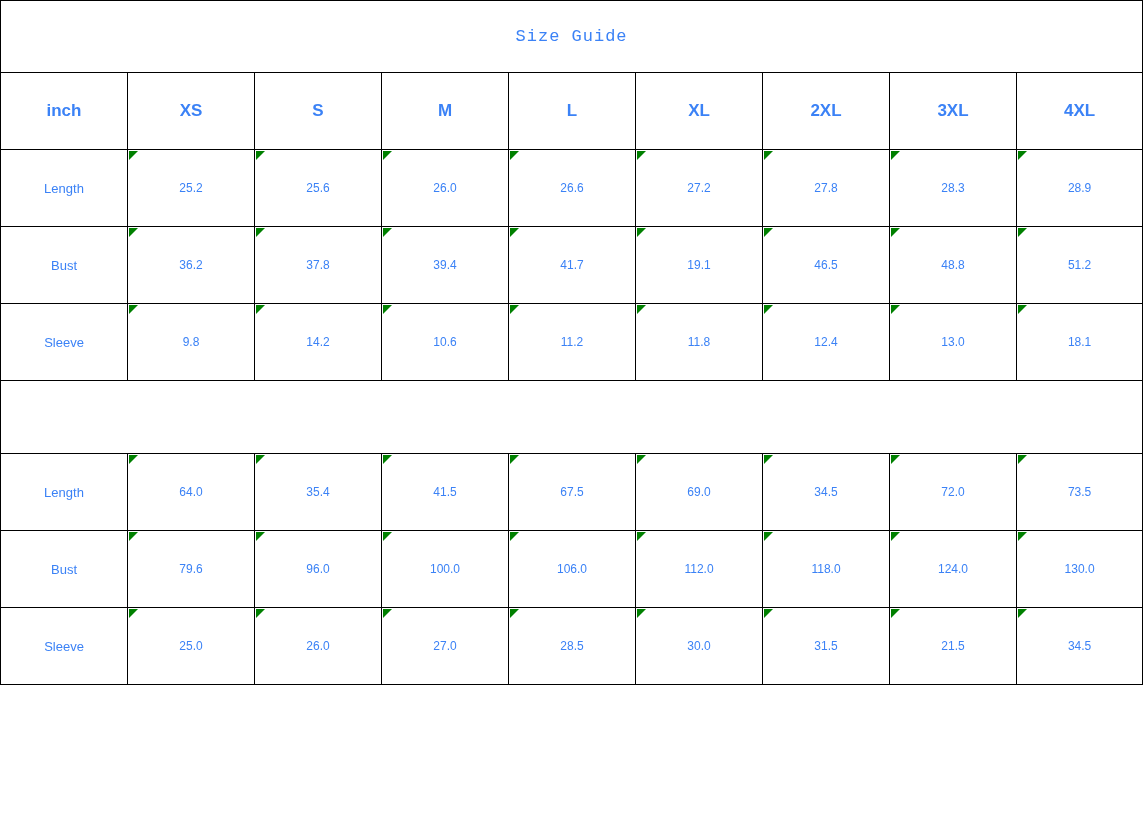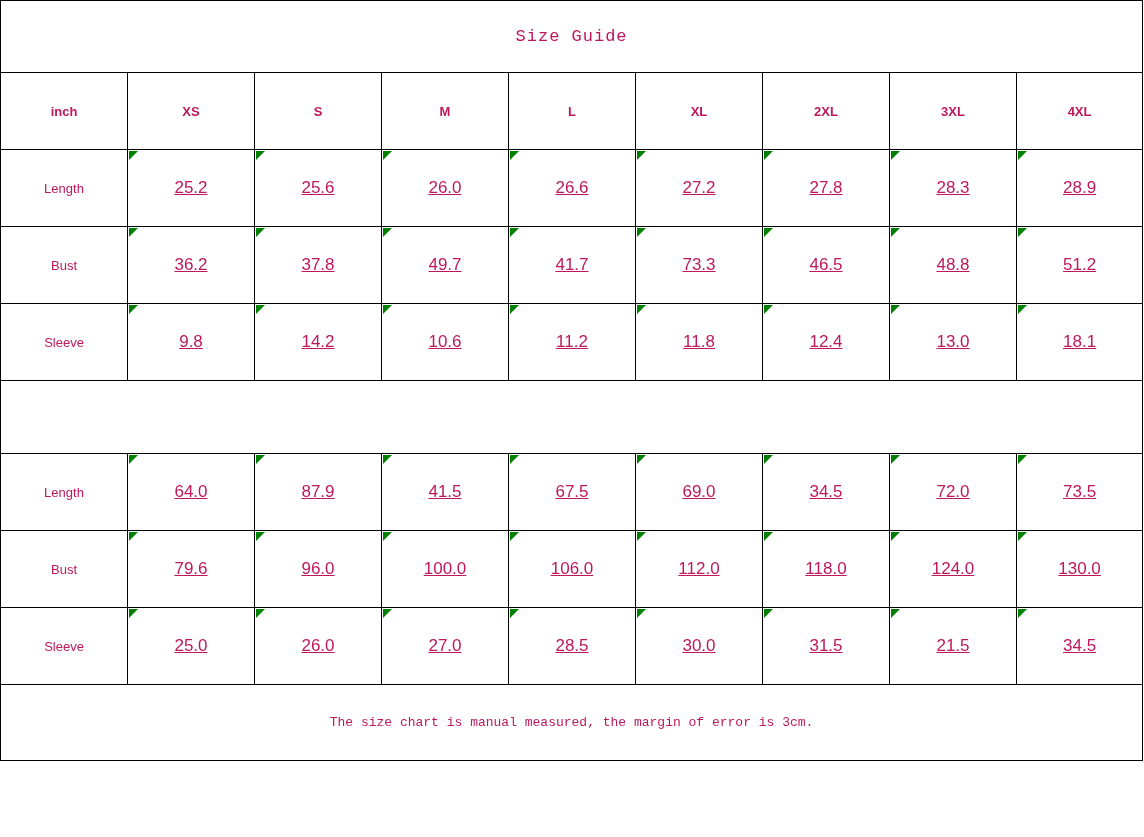--- a/index.html
+++ b/index.html
@@ -1,19 +1,19 @@
 <!DOCTYPE html>
 <html><head>
 <meta charset="utf-8">
 <style>
   html, body { margin: 0; padding: 0; background: #ffffff; }
   .sheet {
     width: 1142px;
     font-family: "Liberation Sans", sans-serif;
-    color: #be185d;
+    color: #3b82f6;
   }
   table.size-guide {
     border-collapse: collapse;
     table-layout: fixed;
     width: 1142px;
     background: #ffffff;
   }
   table.size-guide td, table.size-guide th {
     border: 1px solid #000000;
     text-align: center;
@@ -26,34 +26,33 @@
   tr.r-title td {
     height: 71px;
     font-family: "Liberation Mono", monospace;
     font-size: 17px;
     font-weight: normal;
     letter-spacing: 1px;
   }
   
   tr.r-head th {
     height: 76px;
-    font-size: 13px;
+    font-size: 17px;
     font-weight: bold;
   }
   
   tr.r-data th.rowlabel {
     height: 76px;
     font-size: 13px;
     font-weight: normal;
   }
   tr.r-data td.num {
     height: 76px;
-    font-size: 17px;
+    font-size: 12px;
     font-weight: normal;
-    text-decoration: underline;
   }
   
   tr.r-spacer td { height: 72px; }
   
   tr.r-footer td {
     height: 75px;
     font-family: "Liberation Mono", monospace;
     font-size: 13px;
     font-weight: normal;
   }
@@ -113,23 +112,23 @@
       <td class="num"><i class="tri"></i><span>27.2</span></td>
       <td class="num"><i class="tri"></i><span>27.8</span></td>
       <td class="num"><i class="tri"></i><span>28.3</span></td>
       <td class="num"><i class="tri"></i><span>28.9</span></td>
     </tr>
 
     <tr class="r-data">
       <th class="rowlabel">Bust</th>
       <td class="num"><i class="tri"></i><span>36.2</span></td>
       <td class="num"><i class="tri"></i><span>37.8</span></td>
-      <td class="num"><i class="tri"></i><span>49.7</span></td>
+      <td class="num"><i class="tri"></i><span>39.4</span></td>
       <td class="num"><i class="tri"></i><span>41.7</span></td>
-      <td class="num"><i class="tri"></i><span>73.3</span></td>
+      <td class="num"><i class="tri"></i><span>19.1</span></td>
       <td class="num"><i class="tri"></i><span>46.5</span></td>
       <td class="num"><i class="tri"></i><span>48.8</span></td>
       <td class="num"><i class="tri"></i><span>51.2</span></td>
     </tr>
 
     <tr class="r-data">
       <th class="rowlabel">Sleeve</th>
       <td class="num"><i class="tri"></i><span>9.8</span></td>
       <td class="num"><i class="tri"></i><span>14.2</span></td>
       <td class="num"><i class="tri"></i><span>10.6</span></td>
@@ -141,21 +140,21 @@
     </tr>
 
     <tr class="r-spacer">
       <td colspan="9"></td>
     </tr>
 
 
     <tr class="r-data">
       <th class="rowlabel">Length</th>
       <td class="num"><i class="tri"></i><span>64.0</span></td>
-      <td class="num"><i class="tri"></i><span>87.9</span></td>
+      <td class="num"><i class="tri"></i><span>35.4</span></td>
       <td class="num"><i class="tri"></i><span>41.5</span></td>
       <td class="num"><i class="tri"></i><span>67.5</span></td>
       <td class="num"><i class="tri"></i><span>69.0</span></td>
       <td class="num"><i class="tri"></i><span>34.5</span></td>
       <td class="num"><i class="tri"></i><span>72.0</span></td>
       <td class="num"><i class="tri"></i><span>73.5</span></td>
     </tr>
 
     <tr class="r-data">
       <th class="rowlabel">Bust</th>
@@ -174,18 +173,15 @@
       <td class="num"><i class="tri"></i><span>25.0</span></td>
       <td class="num"><i class="tri"></i><span>26.0</span></td>
       <td class="num"><i class="tri"></i><span>27.0</span></td>
       <td class="num"><i class="tri"></i><span>28.5</span></td>
       <td class="num"><i class="tri"></i><span>30.0</span></td>
       <td class="num"><i class="tri"></i><span>31.5</span></td>
       <td class="num"><i class="tri"></i><span>21.5</span></td>
       <td class="num"><i class="tri"></i><span>34.5</span></td>
     </tr>
 
-    <tr class="r-footer">
-      <td colspan="9">The size chart is manual measured, the margin of error is 3cm.</td>
-    </tr>
   </tbody>
     </table>
 </div>
 
 </body></html>

